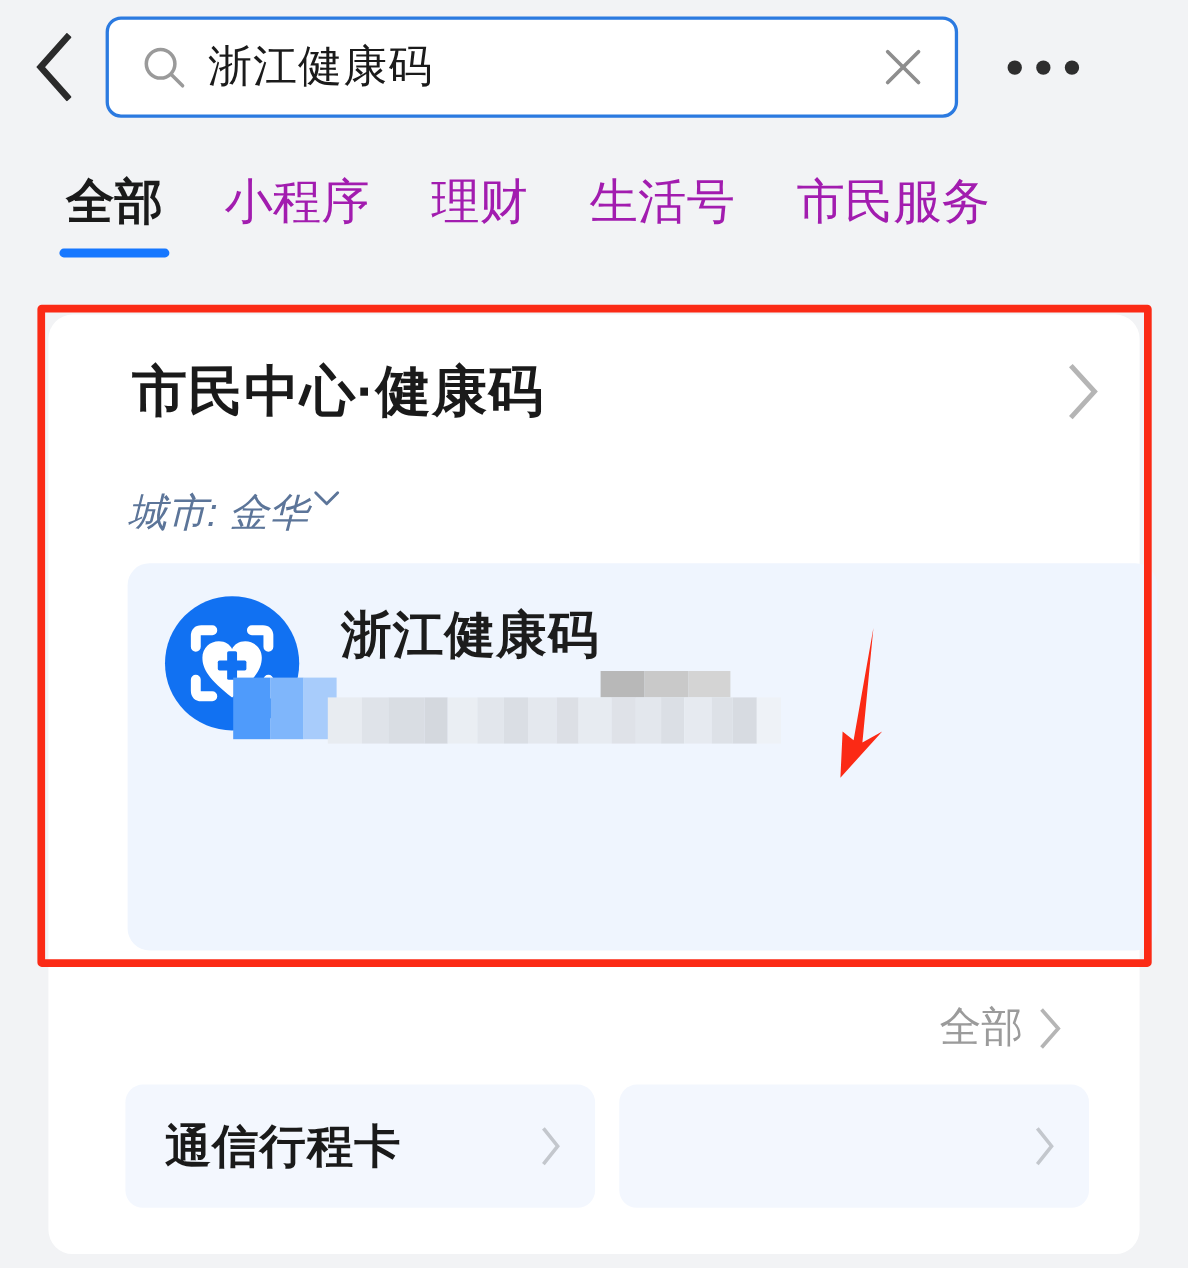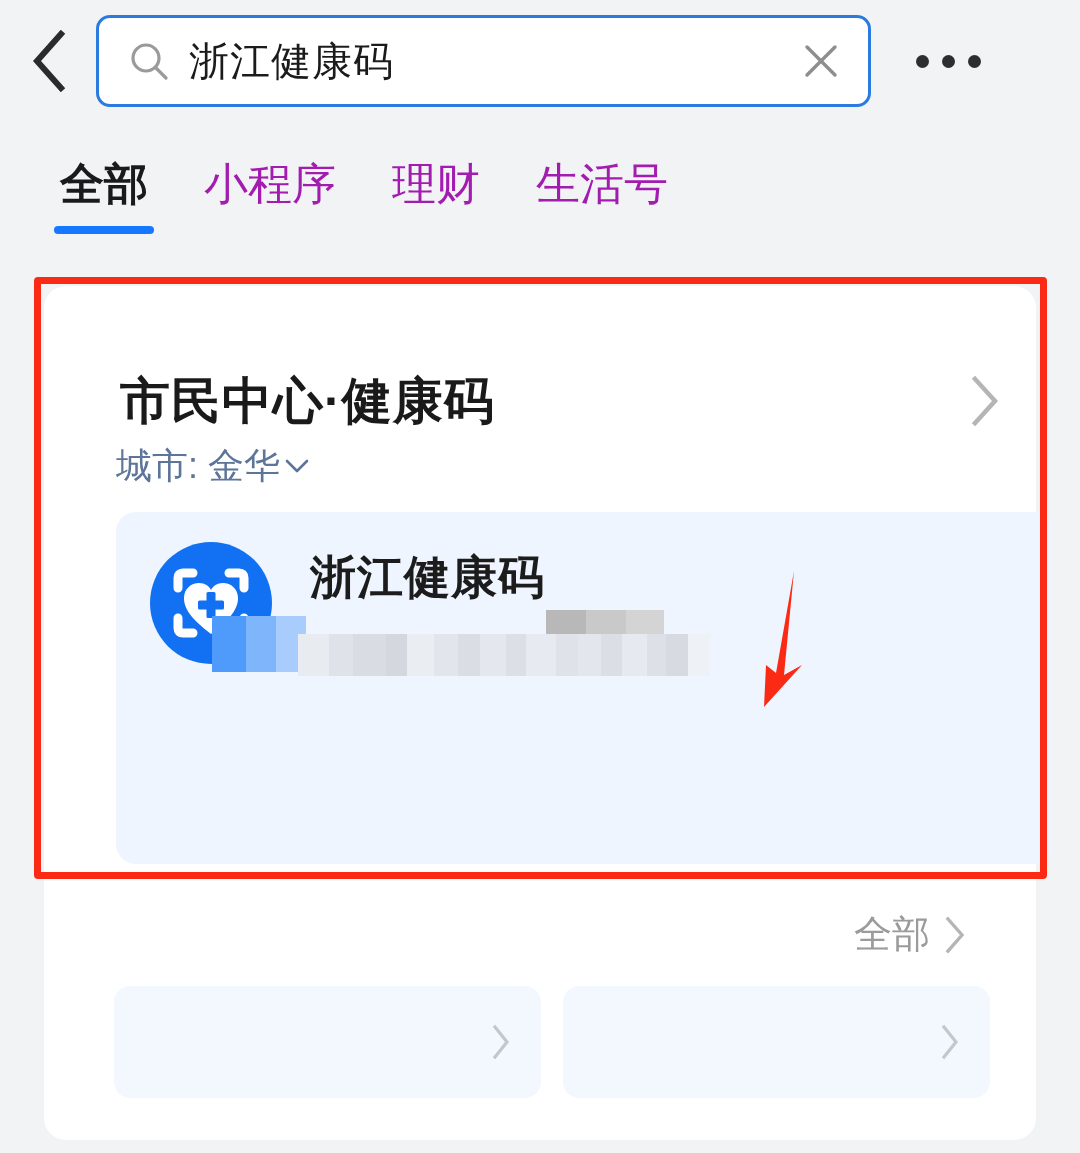--- a/index.html
+++ b/index.html
@@ -120,38 +120,38 @@
     pointer-events: none;
     z-index: 40;
   }
 
   .card-head {
     position: absolute;
     left: 76px; top: 40px;
     width: 880px;
     display: flex;
     align-items: center;
-    margin-top: 45px;
   }
   .card-title {
     font-size: 50px;
     font-weight: bold;
     color: #1a1a1a;
     letter-spacing: 1px;
     line-height: 1.2;
     white-space: nowrap;
   }
   .head-chevron { margin-left: auto; width: 30px; height: 52px; }
 
   .city-line {
     position: absolute;
     left: 72px; top: 158px;
     display: flex;
-    align-items: center;
-    cursor: pointer;
+    align-items: flex-start;
+    cursor: pointer;
+    font-style: italic;
   }
   .city-text {
     font-size: 36px;
     color: #5c7599;
     line-height: 1.2;
     white-space: nowrap;
   }
   .city-caret { width: 26px; height: 18px; margin-left: 4px; }
 
   
@@ -328,20 +328,23 @@
       <div class="tab-underline"></div>
     </div>
     <div class="tab">
       <div class="tab-label">小程序</div>
     </div>
     <div class="tab">
       <div class="tab-label">理财</div>
     </div>
     <div class="tab">
       <div class="tab-label">生活号</div>
+    </div>
+    <div class="tab">
+      <div class="tab-label">市民服务</div>
     </div>
   </div>
 
   <div class="main-card">
 
     <div class="card-head">
       <div class="card-title">市民中心·健康码</div>
       <svg class="head-chevron" viewBox="0 0 30 52">
         <polyline points="5,4 25,26 5,48" fill="none" stroke="#b5b5b5" stroke-width="4.5" stroke-linecap="square"></polyline>
       </svg>
@@ -414,20 +417,21 @@
       <div class="hot-more">
         <span class="hot-more-label">全部</span>
         <svg class="hot-more-chevron" viewBox="0 0 22 38">
           <polyline points="4,3 18,19 4,35" fill="none" stroke="#b5b5b5" stroke-width="3.4" stroke-linecap="square"></polyline>
         </svg>
       </div>
     </div>
 
     <div class="service-grid">
       <div class="service-card">
+        <span class="service-label">通信行程卡</span>
         <svg class="service-chevron" viewBox="0 0 20 36">
           <polyline points="4,3 16,18 4,33" fill="none" stroke="#c3c7cd" stroke-width="3.2" stroke-linecap="square"></polyline>
         </svg>
       </div>
       <div class="service-card">
         <svg class="service-chevron" viewBox="0 0 20 36">
           <polyline points="4,3 16,18 4,33" fill="none" stroke="#c3c7cd" stroke-width="3.2" stroke-linecap="square"></polyline>
         </svg>
       </div>
     </div>

